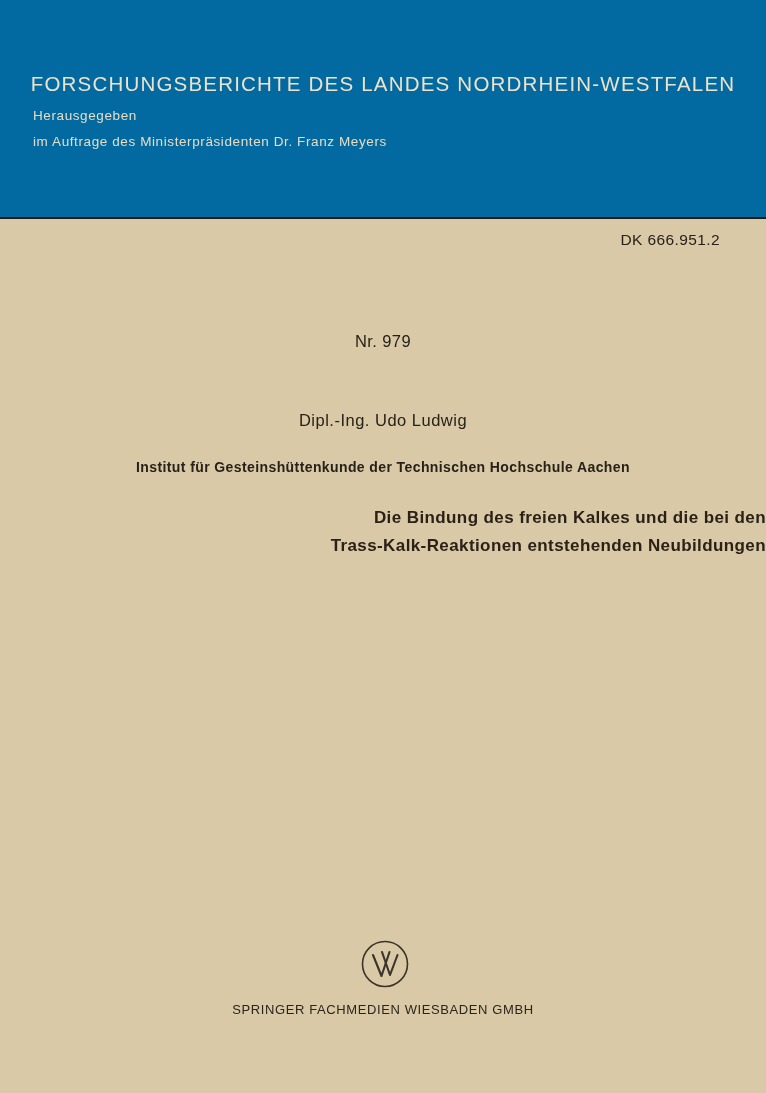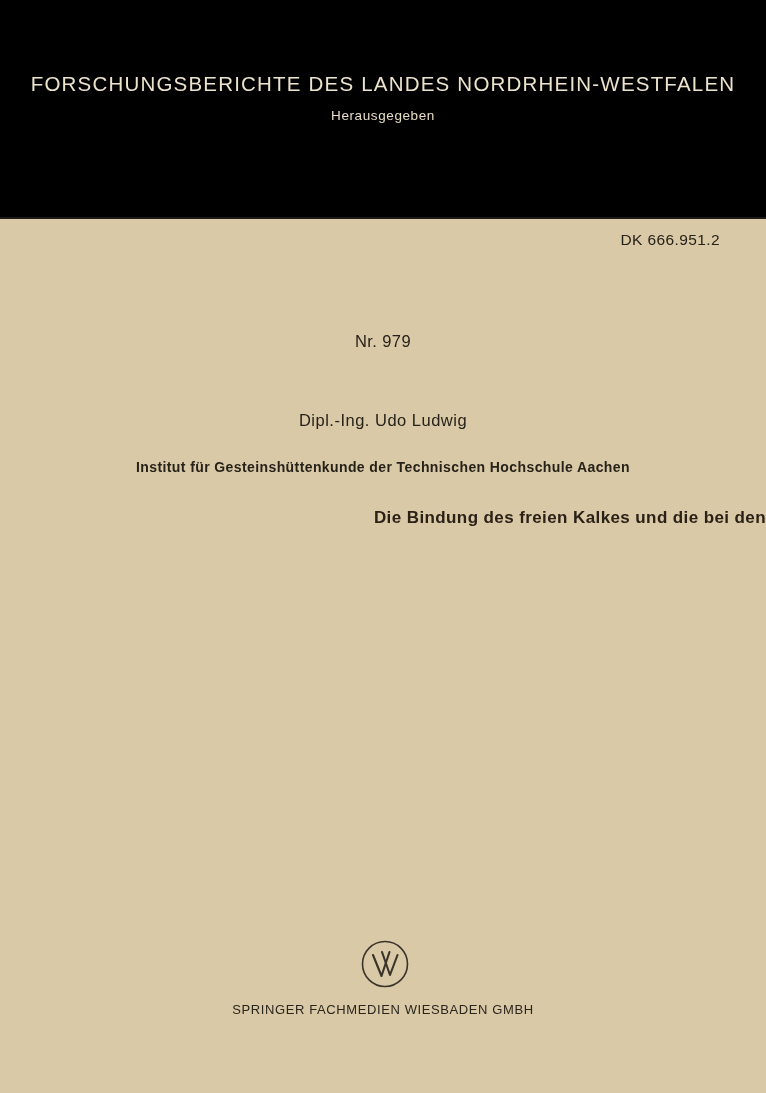--- a/index.html
+++ b/index.html
@@ -13,42 +13,42 @@
     overflow: hidden;
     font-family: "Liberation Sans", sans-serif;
     color: #272219;
   }
   
   .banner {
     position: absolute;
     top: 0; left: 0;
     width: 766px;
     height: 219px;
-    background: #000000;
+    background: #0369a1;
     border-bottom: 2px solid #1c1a16;
   }
   .banner-title {
     position: absolute;
     top: 72px;
     left: 0; right: 0;
     text-align: center;
     font-size: 20.5px;
     letter-spacing: 1.2px;
     font-weight: 400;
     color: #ece3cc;
     white-space: nowrap;
   }
   .banner-sub {
     position: absolute;
     left: 0; right: 0;
-    text-align: center;
     font-size: 13.5px;
     letter-spacing: 0.6px;
     color: #e6ddc6;
     white-space: nowrap;
+    padding-left: 33px;
   }
   .sub1 { top: 108px; }
   .sub2 { top: 134px; }
   .sub3 { top: 160px; }
 
   
   .dk-number {
     position: absolute;
     top: 231px;
     right: 46px;
@@ -117,31 +117,33 @@
   }
 </style>
 </head>
 <body>
 
 <div id="page">
 
   <div class="banner">
     <div class="banner-title">FORSCHUNGSBERICHTE DES LANDES NORDRHEIN-WESTFALEN</div>
     <div class="banner-sub sub1">Herausgegeben</div>
+    <div class="banner-sub sub2">im Auftrage des Ministerpräsidenten Dr. Franz Meyers</div>
   </div>
 
   <div class="dk-number">DK 666.951.2</div>
 
   <div class="report-number">Nr. 979</div>
 
   <div class="author author2">Dipl.-Ing. Udo Ludwig</div>
 
   <div class="institute">Institut für Gesteinshüttenkunde der Technischen Hochschule Aachen</div>
 
   <div class="main-title title-l1">Die Bindung des freien Kalkes und die bei den</div>
+  <div class="main-title title-l2">Trass-Kalk-Reaktionen entstehenden Neubildungen</div>
 
   <div class="logo">
     <svg width="52" height="52" viewBox="0 0 52 52">
       <circle cx="26" cy="26" r="22.5" fill="none" stroke="#3a342a" stroke-width="1.6"></circle>
       <polyline points="14,17 22.5,38 30.5,14" fill="none" stroke="#3a342a" stroke-width="2.1" stroke-linecap="round" stroke-linejoin="round"></polyline>
       <polyline points="23,14 31,37 38.5,17" fill="none" stroke="#3a342a" stroke-width="2.1" stroke-linecap="round" stroke-linejoin="round"></polyline>
     </svg>
   </div>
 
   <div class="publisher">SPRINGER FACHMEDIEN WIESBADEN GMBH</div>

